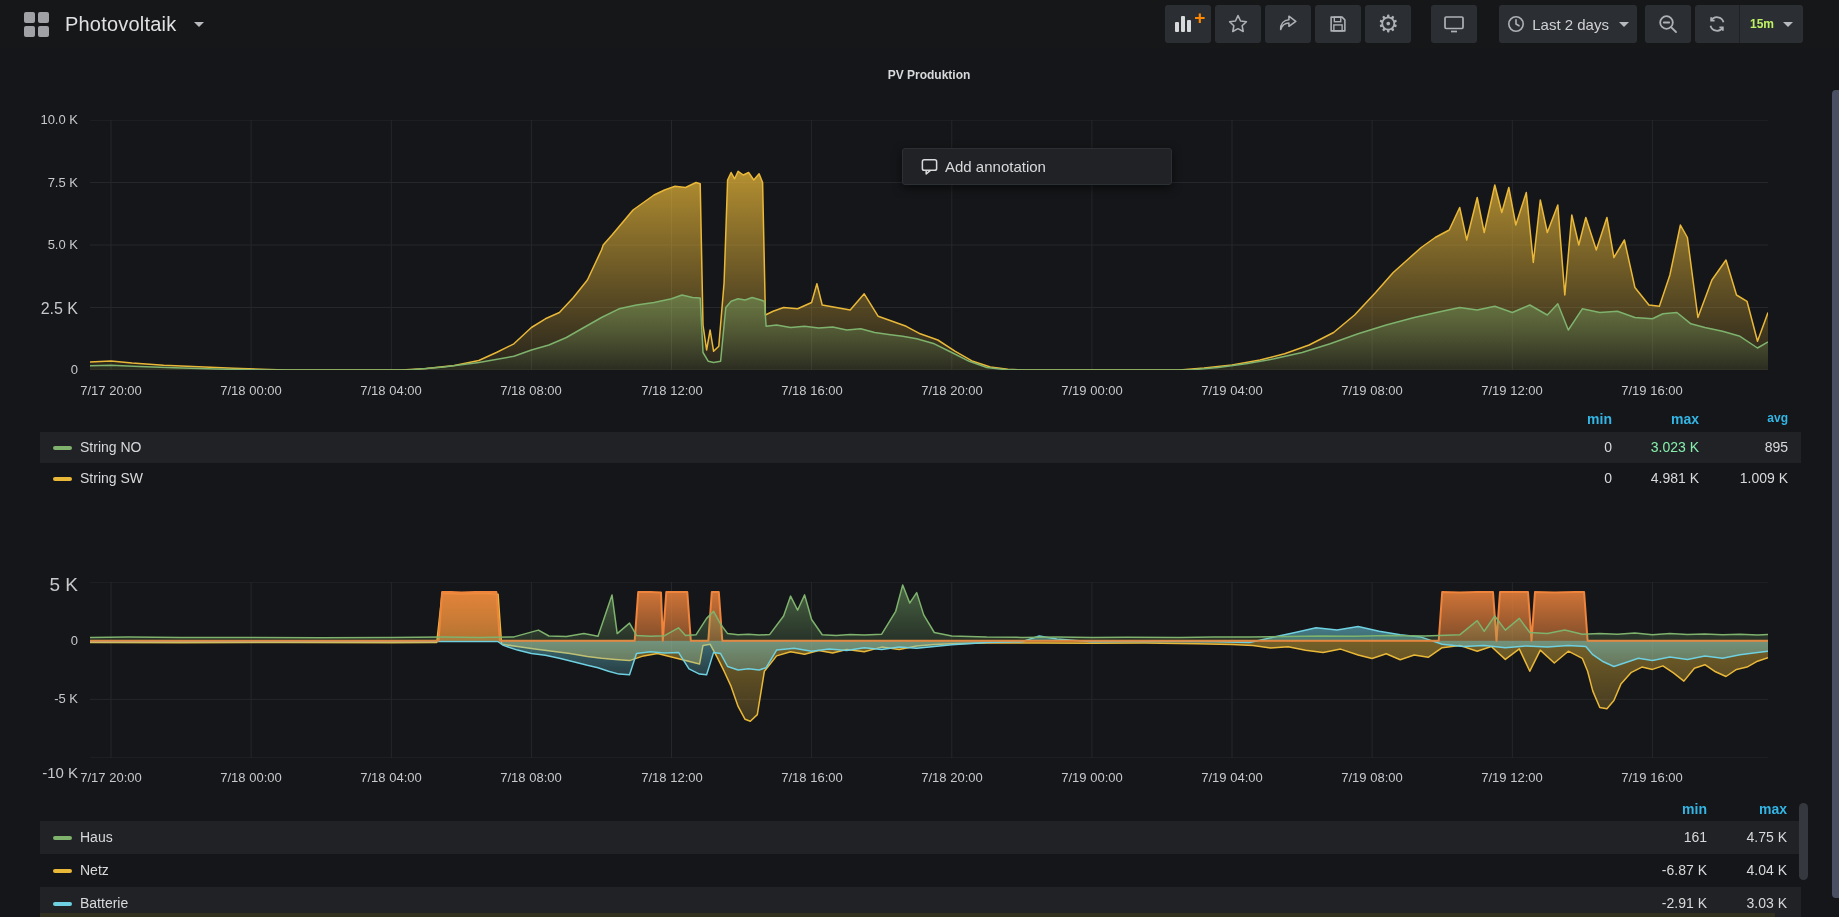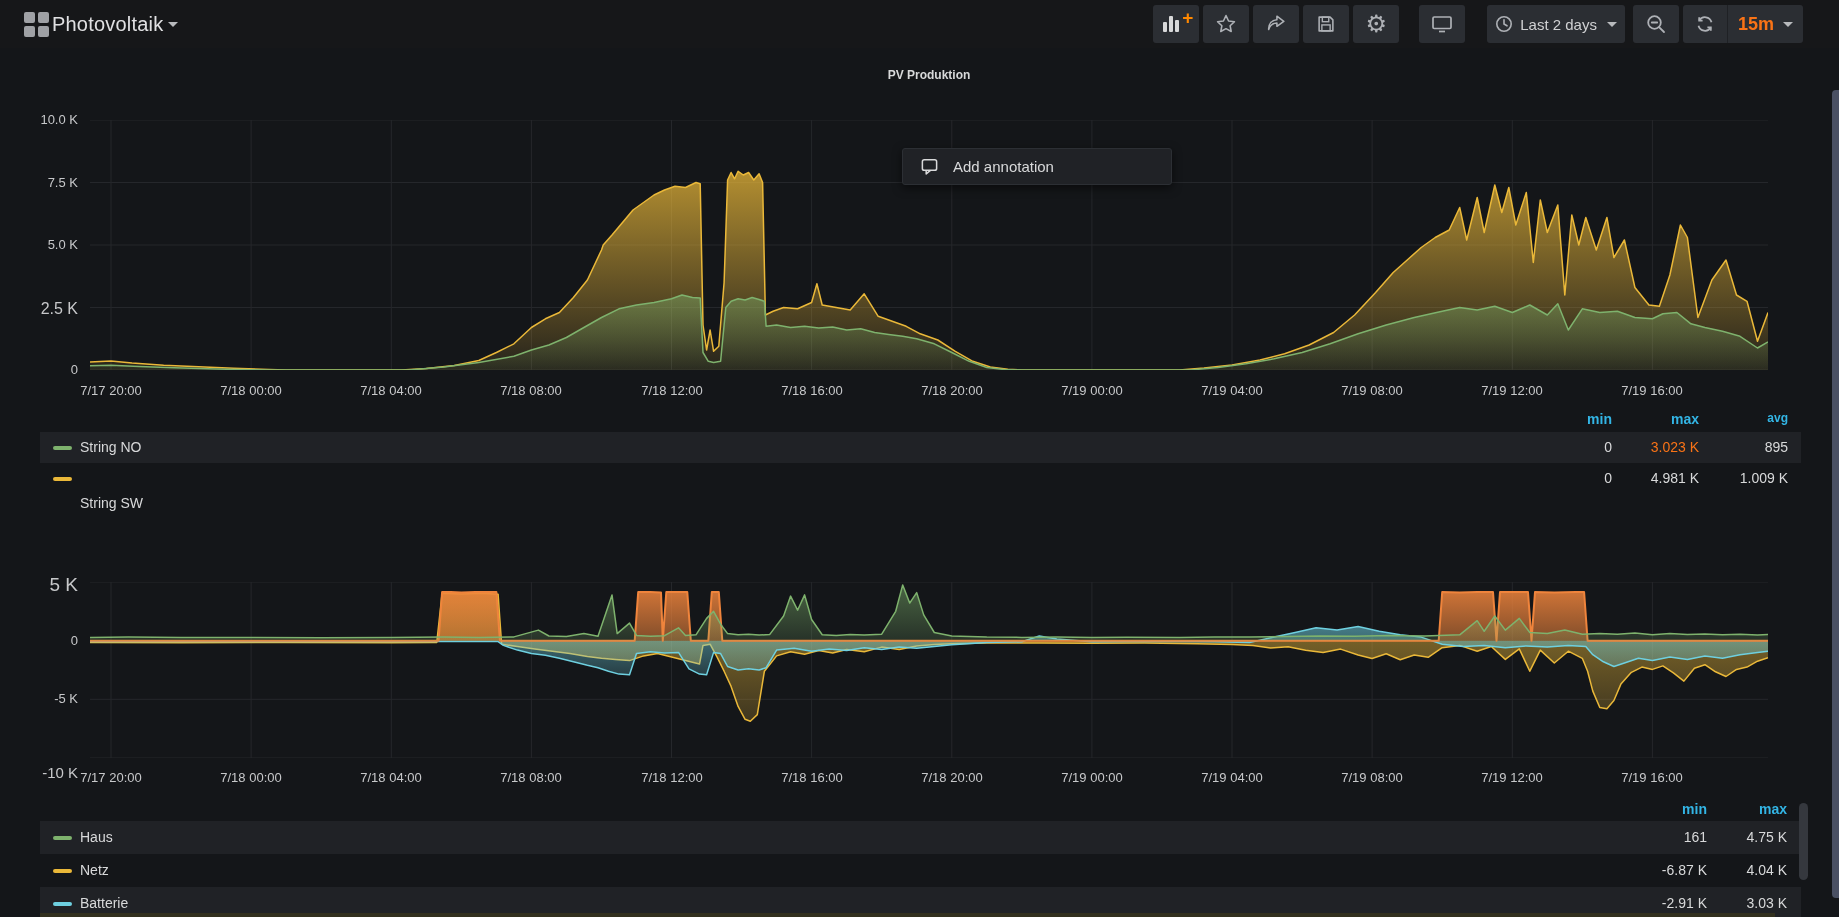--- a/index.html
+++ b/index.html
@@ -1,46 +1,46 @@
 <!DOCTYPE html>
 <html><head>
 <meta charset="utf-8">
 <style>
   html,body{margin:0;padding:0;background:#141619;}
   .screen{position:relative;width:1839px;height:917px;background:#141619;overflow:hidden;
           font-family:"Liberation Sans",sans-serif;color:#d8d9da;}
   
   .navbar{position:absolute;left:0;top:0;width:100%;height:48px;background:#161719;
           display:flex;align-items:center;justify-content:space-between;}
-  .nav-left{display:flex;align-items:center;gap:3px;padding-left:24px;}
+  .nav-left{display:flex;align-items:center;gap:16px;padding-left:24px;}
   .grid-icon{display:grid;grid-template-columns:11px 11px;grid-template-rows:11px 11px;gap:3px;}
   .grid-icon i{background:#9fa1a5;border-radius:2px;}
   .dash-title{font-size:20px;color:#e0e0e2;font-weight:400;letter-spacing:.2px;cursor:pointer;}
   .caret{width:0;height:0;border-left:5px solid transparent;border-right:5px solid transparent;
          border-top:5px solid #b8babd;display:inline-block;margin-left:2px;}
   .nav-right{display:flex;align-items:center;padding-right:36px;}
   .toolbar-btn{height:38px;min-width:46px;background:#2b2e33;border-radius:3px;margin-left:4px;
                display:flex;align-items:center;justify-content:center;color:#aeb1b6;cursor:pointer;
                box-sizing:border-box;padding:0 8px;}
   .gap16{width:16px;} .gap20{width:18px;}
   .tp-text{font-size:15px;color:#d0d1d3;margin:0 8px 0 7px;white-space:nowrap;}
   .refresh-group{display:flex;align-items:stretch;padding:0;}
   .refresh-left{display:flex;align-items:center;padding:0 12px;border-right:1px solid #1f2125;}
   .refresh-right{display:flex;align-items:center;padding:0 10px;gap:7px;}
-  .interval-text{font-size:18px;font-weight:700;color:#f97316;}
+  .interval-text{font-size:12px;font-weight:700;color:#bef264;}
   .addpanel{display:flex;align-items:flex-end;gap:2px;position:relative;padding-right:10px;}
   .addpanel i{width:4px;background:#d8d9da;display:block;border-radius:1px;}
   .addpanel .plus{position:absolute;right:-4px;top:-9px;color:#ff8800;font-size:19px;font-weight:700;}
   
   .panel-title{position:absolute;left:90px;width:1678px;text-align:center;font-size:12px;
                font-weight:700;color:#d8d9da;cursor:pointer;}
   
   .popup{position:absolute;left:902px;top:148px;width:270px;height:37px;background:#202226;
          border:1px solid #2c2f34;border-radius:3px;box-shadow:0 3px 10px rgba(0,0,0,.55);
-         display:flex;align-items:center;gap:14px;padding-left:17px;box-sizing:border-box;
+         display:flex;align-items:center;gap:6px;padding-left:17px;box-sizing:border-box;
          font-size:15px;color:#d8d9da;cursor:pointer;z-index:5;}
   
   .page-scrollbar{position:absolute;right:0;top:90px;width:7px;height:808px;background:#4a5063;border-radius:4px 0 0 4px;}
   .legend-scrollbar{position:absolute;left:1799px;top:803px;width:9px;height:77px;background:#35383e;border-radius:5px;}
   .next-panel-edge{position:absolute;left:40px;top:913px;width:1735px;height:4px;background:#32301e;}
   svg{display:block;}
 </style>
 </head>
 <body>
 
@@ -202,26 +202,26 @@
       <div style="position: absolute; left: 40px; top: 411px; width: 1761px;">
         <div style="position: relative; height: 18px;">
           <div style="position: absolute; top: 0px; width: 110px; text-align: right; font-size: 14px; font-weight: 700; color: rgb(51, 181, 229); right: 189px;">min</div>
           <div style="position: absolute; top: 0px; width: 110px; text-align: right; font-size: 14px; font-weight: 700; color: rgb(51, 181, 229); right: 102px;">max</div>
           <div style="position: absolute; top: 0px; width: 110px; text-align: right; font-size: 12px; font-weight: 700; color: rgb(51, 181, 229); right: 13px;">avg</div>
         </div>
         <div style="position: relative; height: 31px; margin-top: 3px; background: rgb(32, 34, 38);">
           <div style="position: absolute; left: 13px; top: 50%; margin-top: -2px; width: 19px; height: 4px; border-radius: 2px; background: rgb(126, 178, 109);"></div>
           <div style="position: absolute; left: 40px; top: 0px; line-height: 31px; font-size: 14px; color: rgb(216, 217, 218); cursor: pointer;">String NO</div>
           <div style="position: absolute; top: 0px; width: 110px; text-align: right; line-height: 31px; font-size: 14px; color: rgb(216, 217, 218); right: 189px;">0</div>
-          <div style="position: absolute; top: 0px; width: 110px; text-align: right; line-height: 31px; font-size: 14px; color: #f97316; right: 102px;">3.023 K</div>
+          <div style="position: absolute; top: 0px; width: 110px; text-align: right; line-height: 31px; font-size: 14px; color: #86efac; right: 102px;">3.023 K</div>
           <div style="position: absolute; top: 0px; width: 110px; text-align: right; line-height: 31px; font-size: 14px; color: rgb(216, 217, 218); right: 13px;">895</div>
         </div>
         <div style="position: relative; height: 31px; margin-top: 0px;">
           <div style="position: absolute; left: 13px; top: 50%; margin-top: -2px; width: 19px; height: 4px; border-radius: 2px; background: rgb(234, 184, 57);"></div>
-          <div style="position: absolute; left: 40px; top: 0px; line-height: 31px; font-size: 14px; color: rgb(216, 217, 218); cursor: pointer; margin-top: 25px;">String SW</div>
+          <div style="position: absolute; left: 40px; top: 0px; line-height: 31px; font-size: 14px; color: rgb(216, 217, 218); cursor: pointer;">String SW</div>
           <div style="position: absolute; top: 0px; width: 110px; text-align: right; line-height: 31px; font-size: 14px; color: rgb(216, 217, 218); right: 189px;">0</div>
           <div style="position: absolute; top: 0px; width: 110px; text-align: right; line-height: 31px; font-size: 14px; color: rgb(216, 217, 218); right: 102px;">4.981 K</div>
           <div style="position: absolute; top: 0px; width: 110px; text-align: right; line-height: 31px; font-size: 14px; color: rgb(216, 217, 218); right: 13px;">1.009 K</div>
         </div>
       </div>
       <svg width="1678" height="176" style="position: absolute; left: 90px; top: 582px; overflow: hidden;">
         <defs>
           <linearGradient id="g1-0" x1="0" y1="0" x2="0" y2="1">
             <stop offset="0%" stop-color="#EAB839" stop-opacity="0.6"></stop>
             <stop offset="100%" stop-color="#EAB839" stop-opacity="0.2"></stop>

